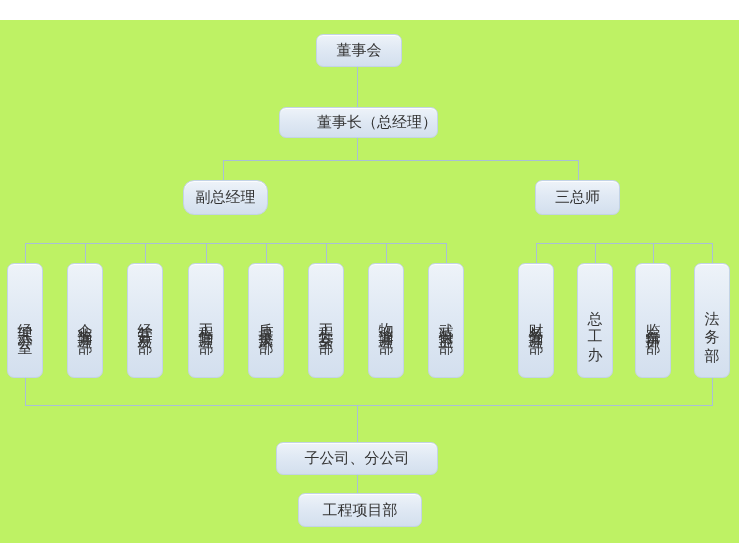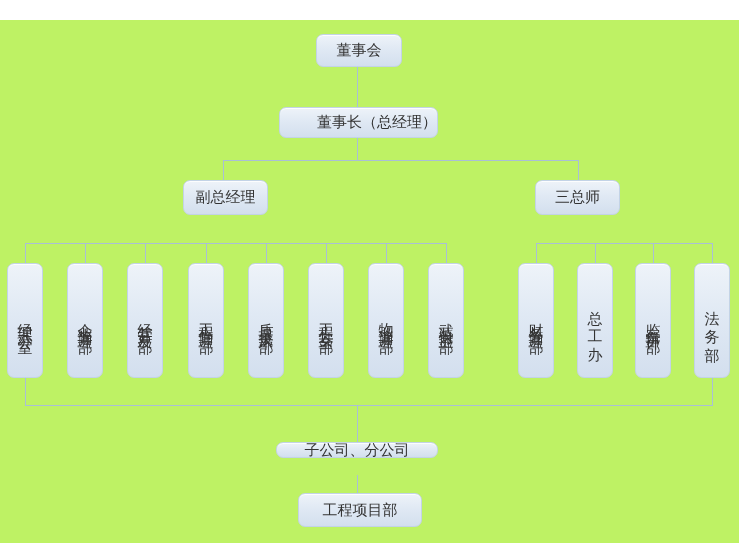--- a/index.html
+++ b/index.html
@@ -43,21 +43,21 @@
 <div id="canvas">
 
   <div class="node" style="left:316px; top:14px; width:86px; height:33px;">
     <span>董事会</span>
   </div>
 
   <div class="node" style="left:279px; top:87px; width:159px; height:31px;justify-content:flex-end;">
     <span>董事长（总经理）</span>
   </div>
 
-  <div class="node" style="left:183px; top:160px; width:85px; height:35px;">
+  <div class="node" style="left:183px; top:160px; width:85px; height:35px;border-radius:11px;">
     <span>副总经理</span>
   </div>
   <div class="node" style="left:535px; top:160px; width:85px; height:35px;text-align:center;">
     <span>三总师</span>
   </div>
 
   <div class="node v-node" style="left:7px; top:243px; width:36px; height:115px;">
     <span>经理办公室</span>
   </div>
   <div class="node v-node" style="left:67px; top:243px; width:36px; height:115px;">
@@ -88,21 +88,21 @@
   <div class="node v-node sparse" style="left:577px; top:243px; width:36px; height:115px;">
     <span>总工办</span>
   </div>
   <div class="node v-node" style="left:635px; top:243px; width:36px; height:115px;">
     <span>监察审计部</span>
   </div>
   <div class="node v-node sparse" style="left:694px; top:243px; width:36px; height:115px;">
     <span>法务部</span>
   </div>
 
-  <div class="node" style="left:276px; top:422px; width:162px; height:16px;">
+  <div class="node" style="left:276px; top:422px; width:162px; height:33px;">
     <span>子公司、分公司</span>
   </div>
   <div class="node" style="left:298px; top:473px; width:124px; height:34px;">
     <span>工程项目部</span>
   </div>
 
   <div class="vline" style="left:357px; top:47px;  height:40px;"></div>
   <div class="vline" style="left:357px; top:118px; height:22px;"></div>
   <div class="hline" style="left:223px; top:140px; width:356px;"></div>
   <div class="vline" style="left:223px; top:140px; height:20px;"></div>

